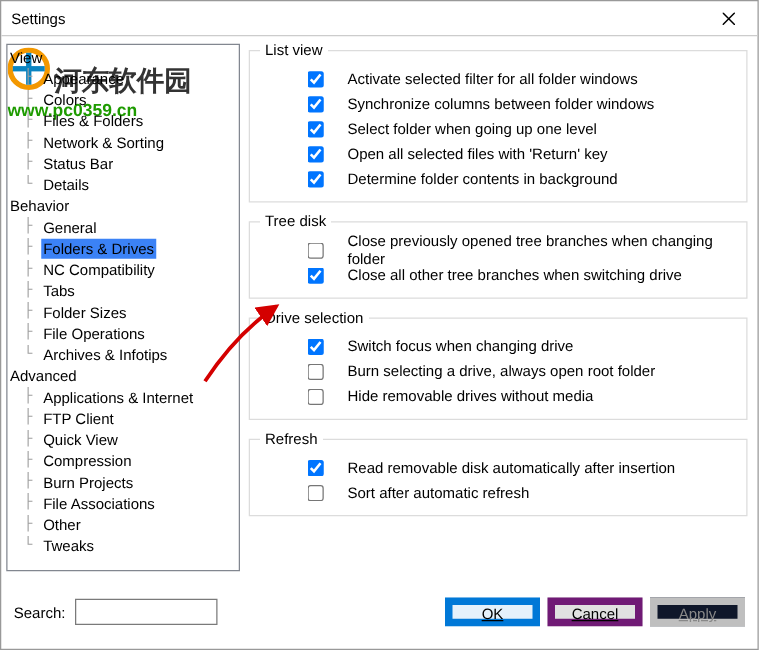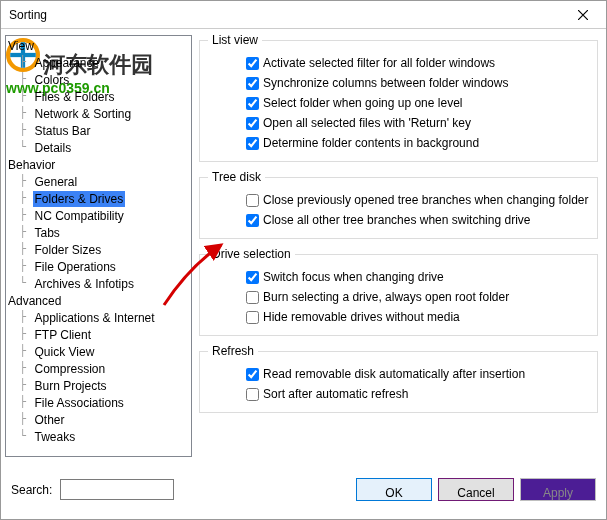--- a/index.html
+++ b/index.html
@@ -14,36 +14,36 @@
 .wm-text { font-size: 22px; font-weight: bold; color: #333; }
 .wm-url { font-size: 14px; font-weight: bold; color: #1e9b00; display: block; }
 .tree-item { display: flex; align-items: flex-start; height: 17px; padding-right: 4px; cursor: pointer; position: relative; z-index: 1; }
 .tree-item.selected .lbl { background: #3b82f6; }
 .tree-cat { font-weight: normal; }
 .tree-guide { color: #a0a0a0; font-family: monospace; font-size: 11px; white-space: pre; letter-spacing: 0; }
 .lbl { padding: 1px 2px; }
 .right-panel { flex: 1; padding: 4px 8px 4px 2px; }
 fieldset { border: 1px solid #dcdcdc; margin-bottom: 8px; padding: 6px 8px 8px 8px; }
 legend { padding: 0 4px; color: #000; }
-.chk-row { display: flex; align-items: center; height: 20px; gap: 4px; padding-left: 38px; }
+.chk-row { display: flex; align-items: center; height: 20px; gap: 19px; padding-left: 38px; }
 .chk-row input[type=checkbox] { width: 13px; height: 13px; }
 .bottom-bar { height: 52px; display: flex; align-items: center; padding: 0 10px; gap: 6px; border-top: 1px solid transparent; }
 .bottom-bar .search-lbl { margin-right: 2px; }
 .bottom-bar input[type=text] { width: 114px; height: 21px; border: 1px solid #7a7a7a; padding: 0 3px; }
 .bottom-bar .spacer { flex: 1; }
-.btn { width: 76px; height: 23px; border: 1px solid #701a75; background: #e1e1e1; display: flex; align-items: flex-end; justify-content: center; cursor: pointer; }
+.btn { width: 76px; height: 23px; border: 6px solid #701a75; background: #e1e1e1; display: flex; align-items: flex-start; justify-content: center; cursor: pointer; text-decoration: underline; }
 .btn.primary { border-color: #0078d7; background: #e5f1fb; }
-.btn.disabled { color: #888; background: #4c1d95; border-color: #bfbfbf; cursor: default; }
+.btn.disabled { color: #888; background: #0f172a; border-color: #bfbfbf; cursor: default; }
 .arrow { position: absolute; left: 158px; top: 236px; z-index: 5; pointer-events: none; }
 </style>
 </head>
 <body>
 
 <div class="title-bar">
-  <span>Sorting</span>
+  <span>Settings</span>
   <div class="close">
     <svg width="10" height="10" viewBox="0 0 10 10">
         <path d="M0 0 L10 10 M10 0 L0 10" stroke="#000" stroke-width="1.2"></path>
       </svg>
   </div>
 </div>
 
 <div class="content">
   <div class="tree-panel">
     <div class="tree-wrap">

